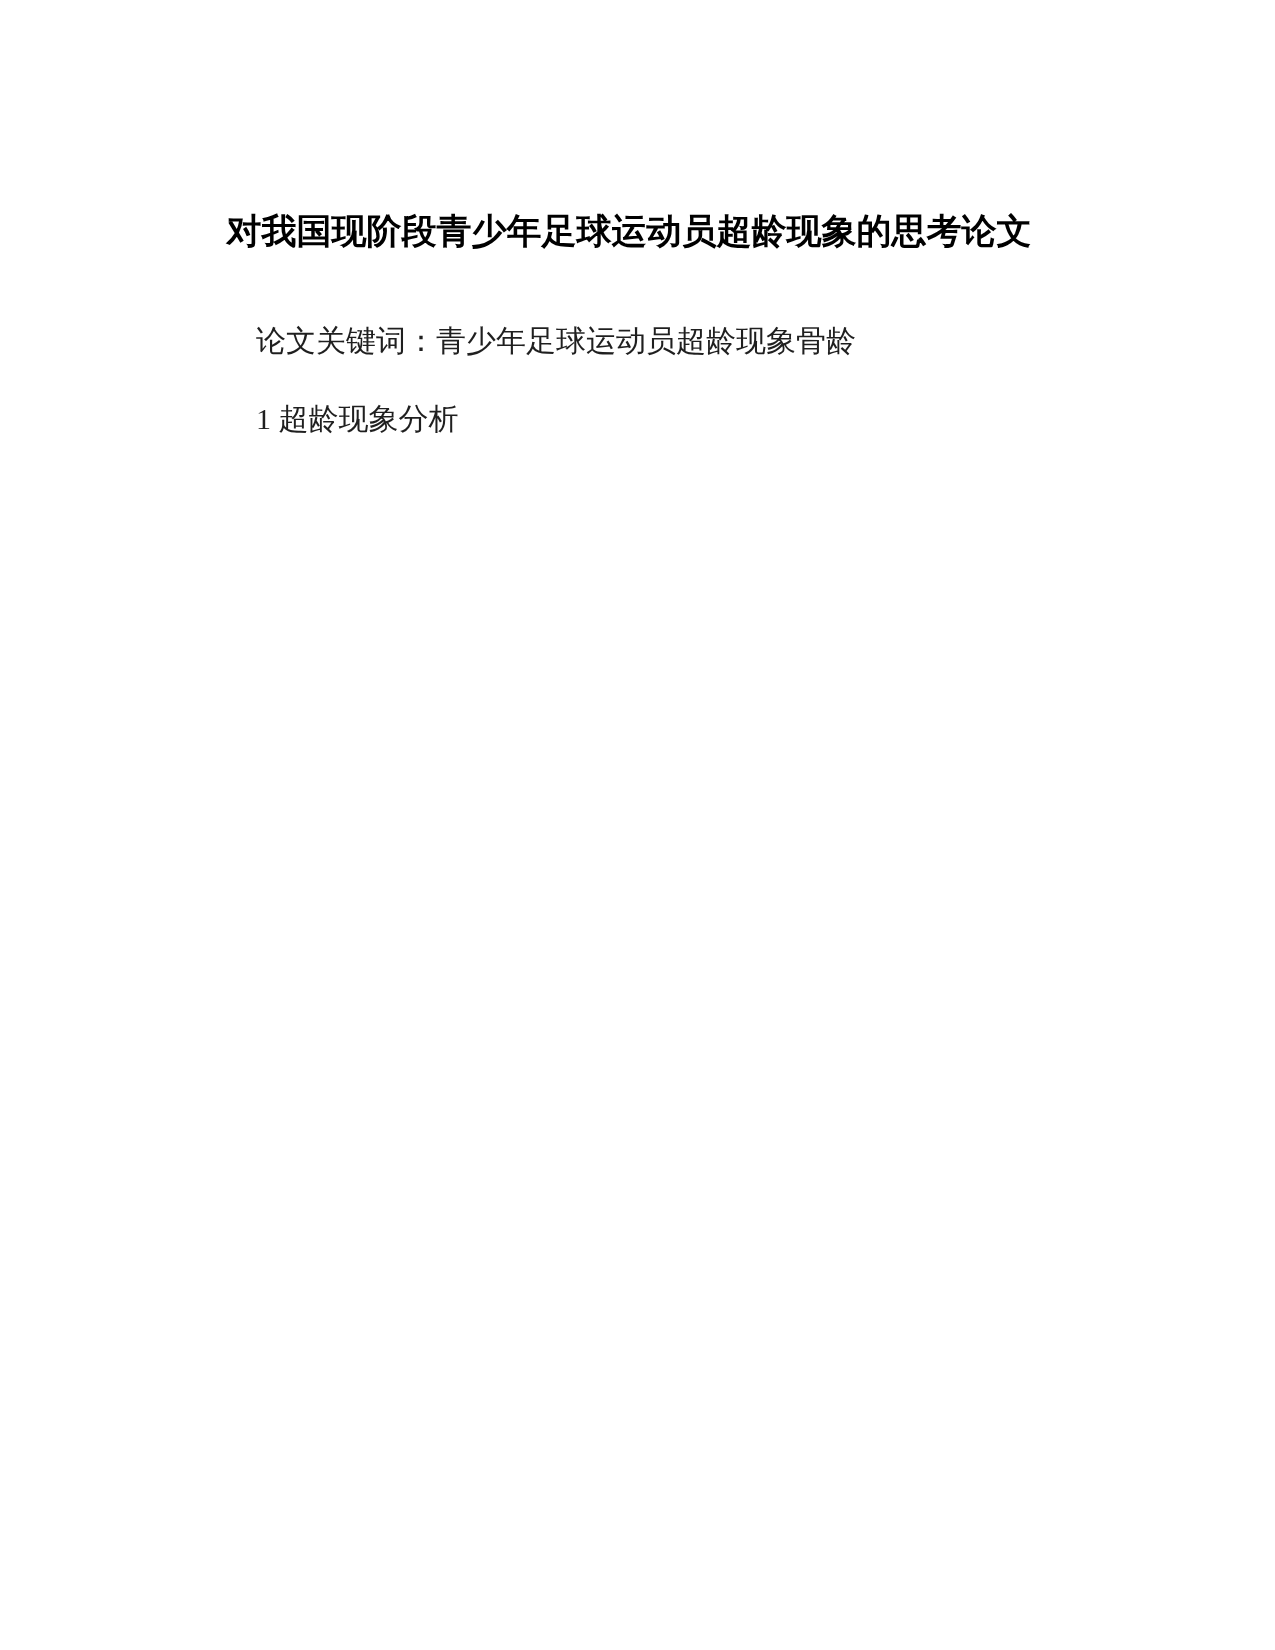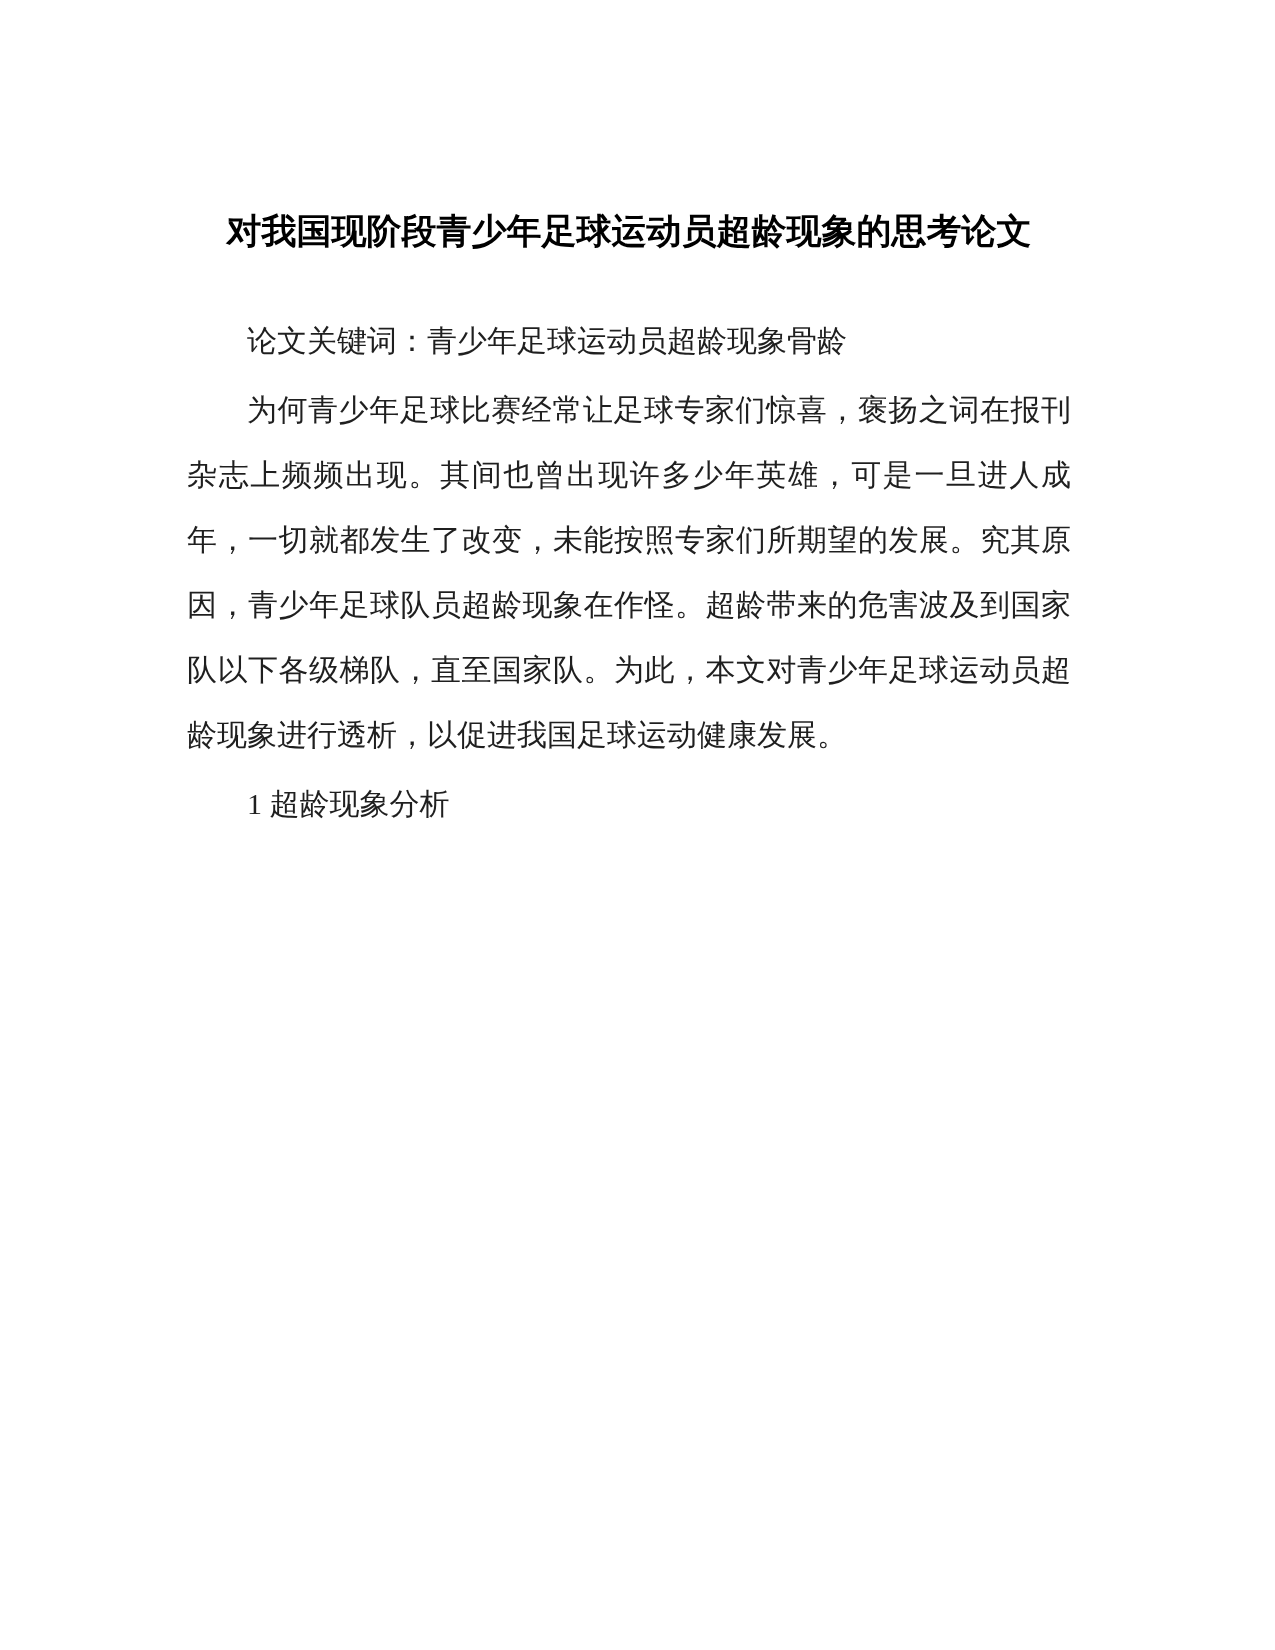--- a/index.html
+++ b/index.html
@@ -33,33 +33,32 @@
   }
   .doc-body {
     margin-top: 52px;
     font-family: "Liberation Serif", "DejaVu Serif", serif;
     font-size: 30px;
     line-height: 65px;
     color: #1f1f1f;
     text-align: justify;
   }
   .doc-body p {
-    margin: 4px;
+    margin: 13px;
     padding: 0;
     text-indent: 60px;
   }
 </style>
 </head>
 <body>
 
 <div class="page">
   <div class="content">
 
     <h1 class="doc-title">对我国现阶段青少年足球运动员超龄现象的思考论文</h1>
 
     <div class="doc-body">
       <p>论文关键词：青少年足球运动员超龄现象骨龄</p>
-      <p>为何青少年足球比赛经常让足球专家们惊喜，褒扬之词在报刊杂志上频频出现。其间也曾出现许多少年英雄，可是一旦进人成年，一切就都发生了改变，未能按照专家们所期望的发展。究其原因，青少年足球队员超龄现象在作怪。超龄带来的危害波及到国家队以下各级梯队，直至国家队。为此，本文对青少年足球运动员超龄现象进行透析，以促进我国足球运动健康发展。</p>
       <p>1 超龄现象分析</p>
     </div>
 
   </div>
 </div>
 
 </body></html>

